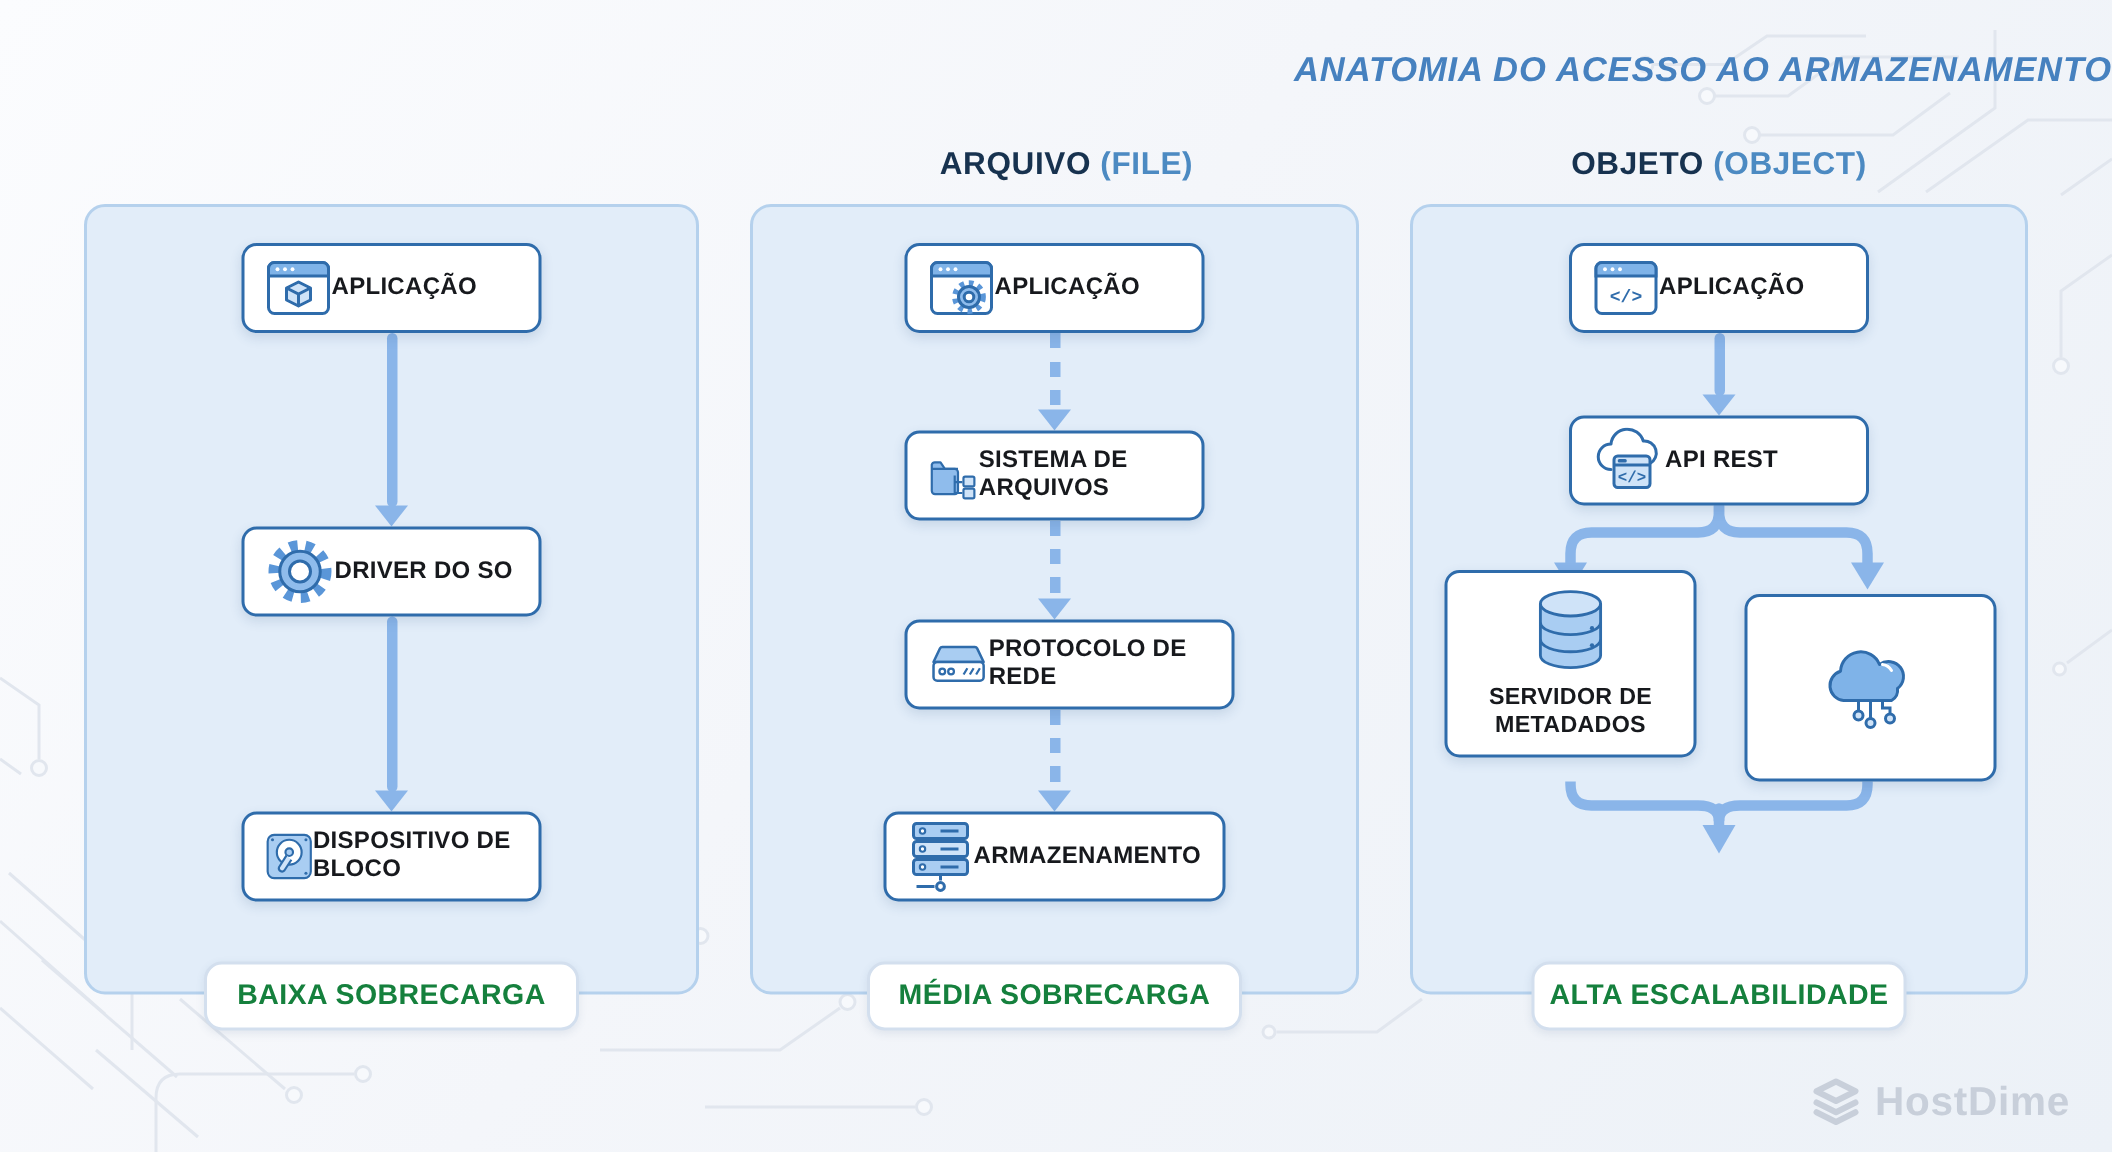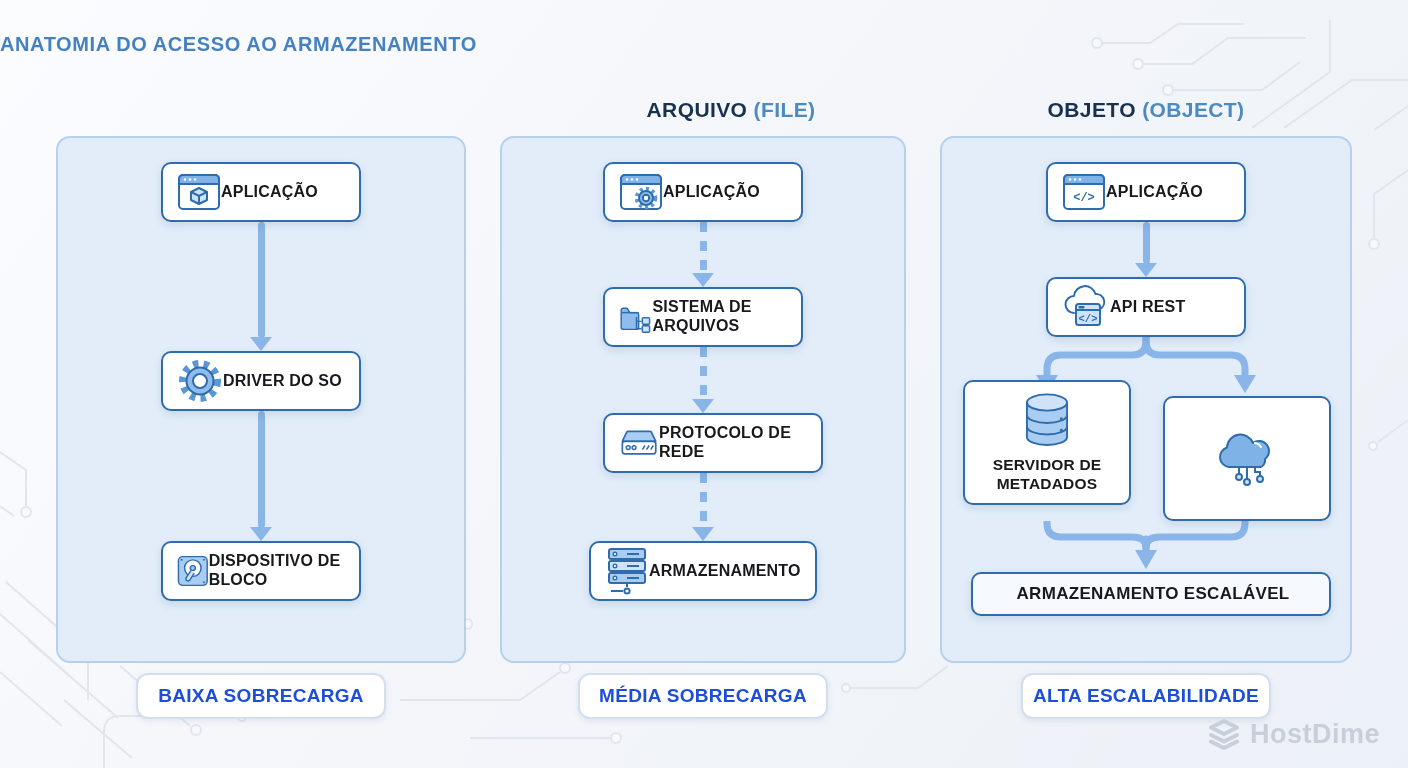--- a/index.html
+++ b/index.html
@@ -3,22 +3,22 @@
 <meta charset="utf-8">
 <style>
   html,body{margin:0;padding:0;}
   body{font-family:"Liberation Sans", sans-serif; background:#e9edf3;}
   .stage{
     position:relative; width:1408px; height:768px; overflow:hidden;
     background:linear-gradient(128deg,#fbfcfe 0%,#f4f6fa 45%,#ecf1f7 100%);
   }
   .traces{position:absolute; inset:0; z-index:0; pointer-events:none;}
   .title{
-    position:absolute; top:33px; left:0; width:100%; text-align:left;
-    font-size:20px; font-weight:800; color:#4681bf; letter-spacing:.6px; z-index:5;
+    position:absolute; top:33px; left:0; width:100%; text-align:right;
+    font-size:23px; font-weight:800; color:#4681bf; letter-spacing:.6px; z-index:5;font-style:italic;
   }
   .colhead{
     position:absolute; top:98px; text-align:center;
     font-size:21px; font-weight:800; letter-spacing:.4px; z-index:5;
   }
   .colhead .main{color:#17324f;}
   .colhead .sub{color:#4c8ac2;}
   .panel{
     position:absolute; top:136px; height:527px;
     background:#e2edf9; border:2px solid #b5d1ed; border-radius:14px;
@@ -37,24 +37,24 @@
   .node.tall{
     flex-direction:column; justify-content:center; gap:9px;
     padding:10px 6px; text-align:center;
   }
   .node.tall .lbl{font-size:15.5px;}
   .node.wide{
     justify-content:center; background:#f6faff;
   }
   .node.wide .lbl{font-size:17px; letter-spacing:.3px; white-space:nowrap;}
   .badge{
-    position:absolute; top:673px; height:46px; box-sizing:border-box;
+    position:absolute; top:641px; height:46px; box-sizing:border-box;
     background:#ffffff; border:2px solid #d3dfee; border-radius:12px;
     display:flex; align-items:center; justify-content:center;
-    font-weight:800; font-size:19px; color:#1d4ed8; letter-spacing:.3px;
+    font-weight:800; font-size:19px; color:#15803d; letter-spacing:.3px;
     box-shadow:0 2px 6px rgba(60,90,130,.10); z-index:4;
   }
   .varrow{
     position:absolute; width:22px; display:flex; flex-direction:column; align-items:center; z-index:2;
   }
   .varrow .shaft{width:7px; flex:1; background:#8ab5e9; border-radius:4px;}
   .varrow.dashed .shaft{
     background:repeating-linear-gradient(to bottom,#8ab5e9 0 10px,transparent 10px 19px);
     border-radius:0;
   }
@@ -107,21 +107,21 @@
       <circle cx="565" cy="668" r="5" fill="#f7f9fc"></circle>
       <polyline points="470,738 610,738"></polyline>
       <circle cx="616" cy="738" r="5" fill="#f7f9fc"></circle>
       <circle cx="846" cy="688" r="4" fill="#f7f9fc"></circle>
       <polyline points="851,688 918,688 948,666"></polyline>
     </g>
   </svg>
 
   <div class="title">ANATOMIA DO ACESSO AO ARMAZENAMENTO</div>
 
-  <div class="colhead" style="left:528px; width:406px;">
+  <div class="colhead" style="left:508px; width:406px;">
     <span class="main">ARQUIVO</span>
     <span class="sub">(FILE)</span>
   </div>
   <div class="colhead" style="left:940px; width:412px;">
     <span class="main">OBJETO</span>
     <span class="sub">(OBJECT)</span>
   </div>
 
   <div class="panel" style="left:56px; width:410px;"></div>
   <div class="panel" style="left:500px; width:406px;"></div>
@@ -303,23 +303,20 @@
 
   <svg class="connector" style="left:940px; top:521px;" width="412" height="51" viewBox="0 0 412 51">
     <g stroke="#8ab5e9" stroke-width="7" fill="none" stroke-linecap="round">
       <path d="M107,0 L107,2 Q107,16 121,16 L192,16 Q206,16 206,26"></path>
       <path d="M305,0 L305,2 Q305,16 291,16 L220,16 Q206,16 206,26"></path>
       <path d="M206,18 L206,30"></path>
     </g>
     <polygon points="195,29 217,29 206,48" fill="#8ab5e9"></polygon>
   </svg>
 
-  <div class="node wide" style="left:971px; top:572px; width:360px; height:44px;">
-    <span class="lbl">ARMAZENAMENTO ESCALÁVEL</span>
-  </div>
 
   <div class="badge" style="left:1021px; width:250px;">ALTA ESCALABILIDADE</div>
 
   <div class="brand">
     <svg width="34" height="32" viewBox="0 0 34 32">
       <path d="M17,3 L30,9.5 L17,16 L4,9.5 Z" fill="none" stroke="#c8cfda" stroke-width="4" stroke-linejoin="round"></path>
       <path d="M4,17 L17,23.5 L30,17" fill="none" stroke="#c8cfda" stroke-width="4" stroke-linejoin="round" stroke-linecap="round"></path>
       <path d="M4,23.5 L17,30 L30,23.5" fill="none" stroke="#c8cfda" stroke-width="4" stroke-linejoin="round" stroke-linecap="round"></path>
     </svg>
     <span class="txt">HostDime</span>

